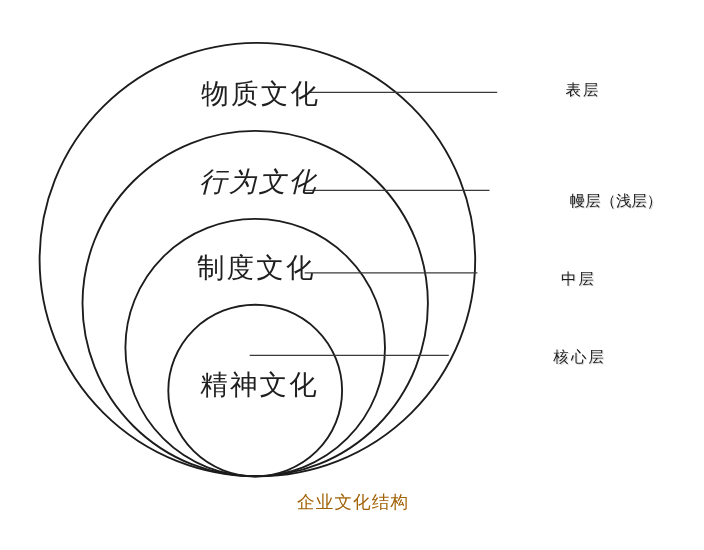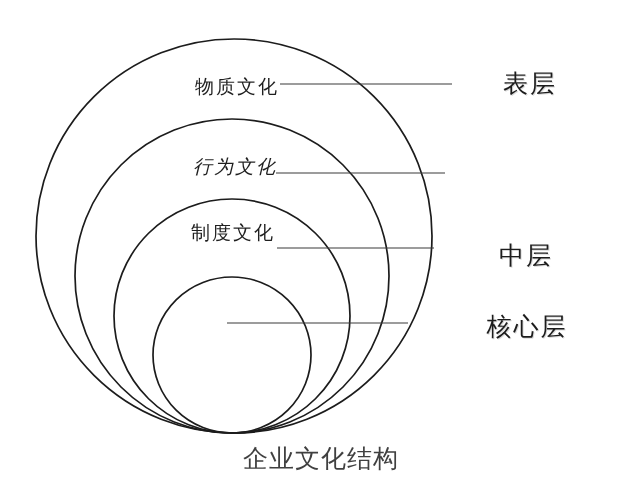--- a/index.html
+++ b/index.html
@@ -17,51 +17,51 @@
   }
   .canvas svg {
     position: absolute;
     left: 0;
     top: 0;
   }
   .label {
     position: absolute;
     transform: translate(-50%, -50%);
     color: #1f1f1f;
-    font-size: 19px;
+    font-size: 25px;
     letter-spacing: 2px;
     white-space: nowrap;
     line-height: 1;
   }
   .layer-label {
     position: absolute;
     transform: translate(-50%, -50%);
     color: #1c1c1c;
-    font-size: 25px;
+    font-size: 14px;
     letter-spacing: 2px;
     white-space: nowrap;
     line-height: 1;
     text-shadow: 1px 1px 0 rgba(0,0,0,0.15);
   }
   .layer-label.wide {
     letter-spacing: 0;
   }
   .diagram-title {
     position: absolute;
     transform: translate(-50%, -50%);
-    color: #404040;
-    font-size: 25px;
+    color: #a16207;
+    font-size: 16px;
     letter-spacing: 1px;
     white-space: nowrap;
     line-height: 1;
   }
   
   #ring-label-1 { left: 237px; top: 86px; }
   #ring-label-2 { left: 235px; top: 166px; font-style: italic; }
-  #ring-label-3 { left: 233px; top: 232px; }
+  #ring-label-3 { left: 233px; top: 244px; }
   #ring-label-4 { left: 236px; top: 351px; }
   #layer-label-1 { left: 530px; top: 83px; }
   #layer-label-2 { left: 560px; top: 184px; }
   #layer-label-3 { left: 526px; top: 255px; font-family: Liberation Serif, serif; }
   #layer-label-4 { left: 527px; top: 326px; }
   #diagram-title { left: 321px; top: 458px; }
 </style>
 </head>
 <body>
 
@@ -76,20 +76,22 @@
 
     <line x1="280" y1="84" x2="452" y2="84" stroke="#3a3a3a" stroke-width="1.1"></line>
     <line x1="276" y1="173" x2="445" y2="173" stroke="#3a3a3a" stroke-width="1.1"></line>
     <line x1="277" y1="248" x2="434" y2="248" stroke="#3a3a3a" stroke-width="1.1"></line>
     <line x1="227" y1="323" x2="408" y2="323" stroke="#3a3a3a" stroke-width="1.1"></line>
   </svg>
 
   <div class="label" id="ring-label-1">物质文化</div>
   <div class="label" id="ring-label-2">行为文化</div>
   <div class="label" id="ring-label-3">制度文化</div>
+  <div class="label" id="ring-label-4">精神文化</div>
 
   <div class="layer-label" id="layer-label-1">表层</div>
+  <div class="layer-label wide" id="layer-label-2">幔层（浅层）</div>
   <div class="layer-label" id="layer-label-3">中层</div>
   <div class="layer-label" id="layer-label-4">核心层</div>
 
   <div class="diagram-title" id="diagram-title">企业文化结构</div>
 
 </div>
 
 </body></html>

